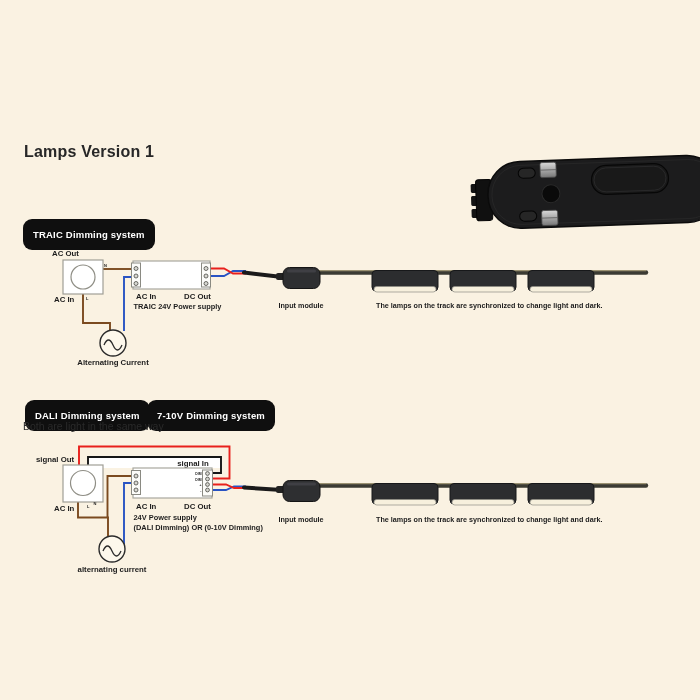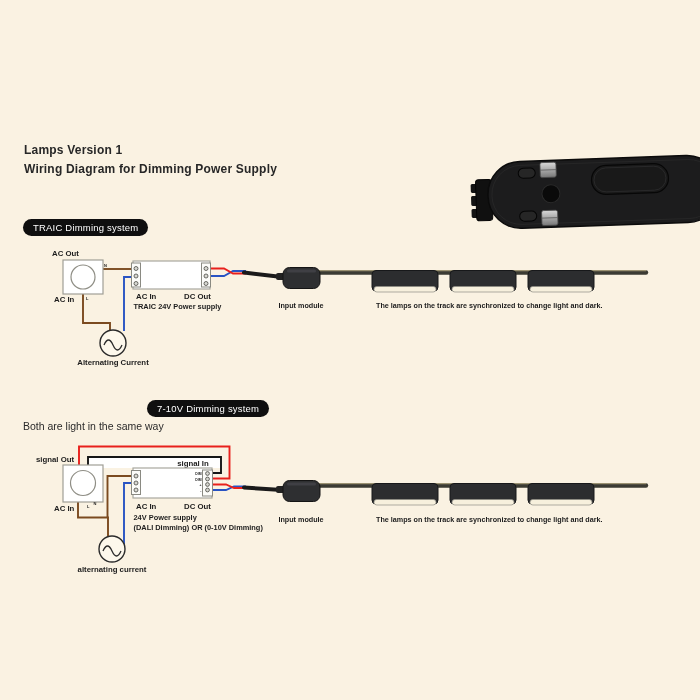--- a/index.html
+++ b/index.html
@@ -1,47 +1,47 @@
 <!DOCTYPE html>
 <html><head>
 <meta charset="utf-8">
 <style>
   html,body{margin:0;padding:0;}
   #stage{
     position:relative;width:700px;height:700px;overflow:hidden;
     background:#faf2e2;font-family:"Liberation Sans",sans-serif;
   }
-  .title-line{position:absolute;left:24px;font-size:12px;font-weight:bold;color:#272727;letter-spacing:.2px;}
+  .title-line{position:absolute;left:24px;font-size:16px;font-weight:bold;color:#272727;letter-spacing:.2px;}
   #title1{top:143px;}
   #title2{top:162px;}
   .badge{
-    position:absolute;height:17px;line-height:17px;padding:0 10px;border-radius:9px;
-    background:#0f0f0f;color:#fff;font-size:9.5px;font-weight:normal;letter-spacing:.2px;white-space:nowrap;
+    position:absolute;height:17px;line-height:17px;padding:7px 10px;border-radius:9px;
+    background:#0f0f0f;color:#fff;font-size:9.5px;font-weight:bold;letter-spacing:.2px;white-space:nowrap;
   }
   #badge-traic{left:23px;top:219px;}
   #badge-dali{left:25px;top:400px;}
   #badge-010v{left:147px;top:400px;}
   #note{position:absolute;left:23px;top:420px;font-size:10.5px;color:#2a2a2a;}
   svg{position:absolute;left:0;top:0;}
   text{font-family:"Liberation Sans",sans-serif;fill:#1c1c1c;}
   .lbl{font-size:7.8px;font-weight:bold;}
   .cap{font-size:7.2px;font-weight:bold;}
   .psuname{font-size:7.4px;font-weight:bold;}
   .tiny{font-size:4px;font-weight:bold;}
   .dimlbl{font-size:3.4px;font-weight:bold;}
 </style>
 </head>
 <body>
 
 <div id="stage">
 
   <div class="title-line" id="title1">Lamps Version 1</div>
-  <div class="title-line" id="title2">Wiring Diagram for Dimming Power Supply</div>
 
   <div class="badge" id="badge-traic">TRAIC Dimming system</div>
+  <div class="badge" id="badge-dali">DALI Dimming system</div>
   <div class="badge" id="badge-010v">7-10V Dimming system</div>
   <div id="note">Both are light in the same way</div>
 
   <svg width="700" height="700" viewBox="0 0 700 700">
     <defs>
       <linearGradient id="mgrad" x1="0" y1="0" x2="0" y2="1">
         <stop offset="0" stop-color="#d8d8d8"></stop>
         <stop offset="0.5" stop-color="#a8a8a8"></stop>
         <stop offset="1" stop-color="#787878"></stop>
       </linearGradient>

